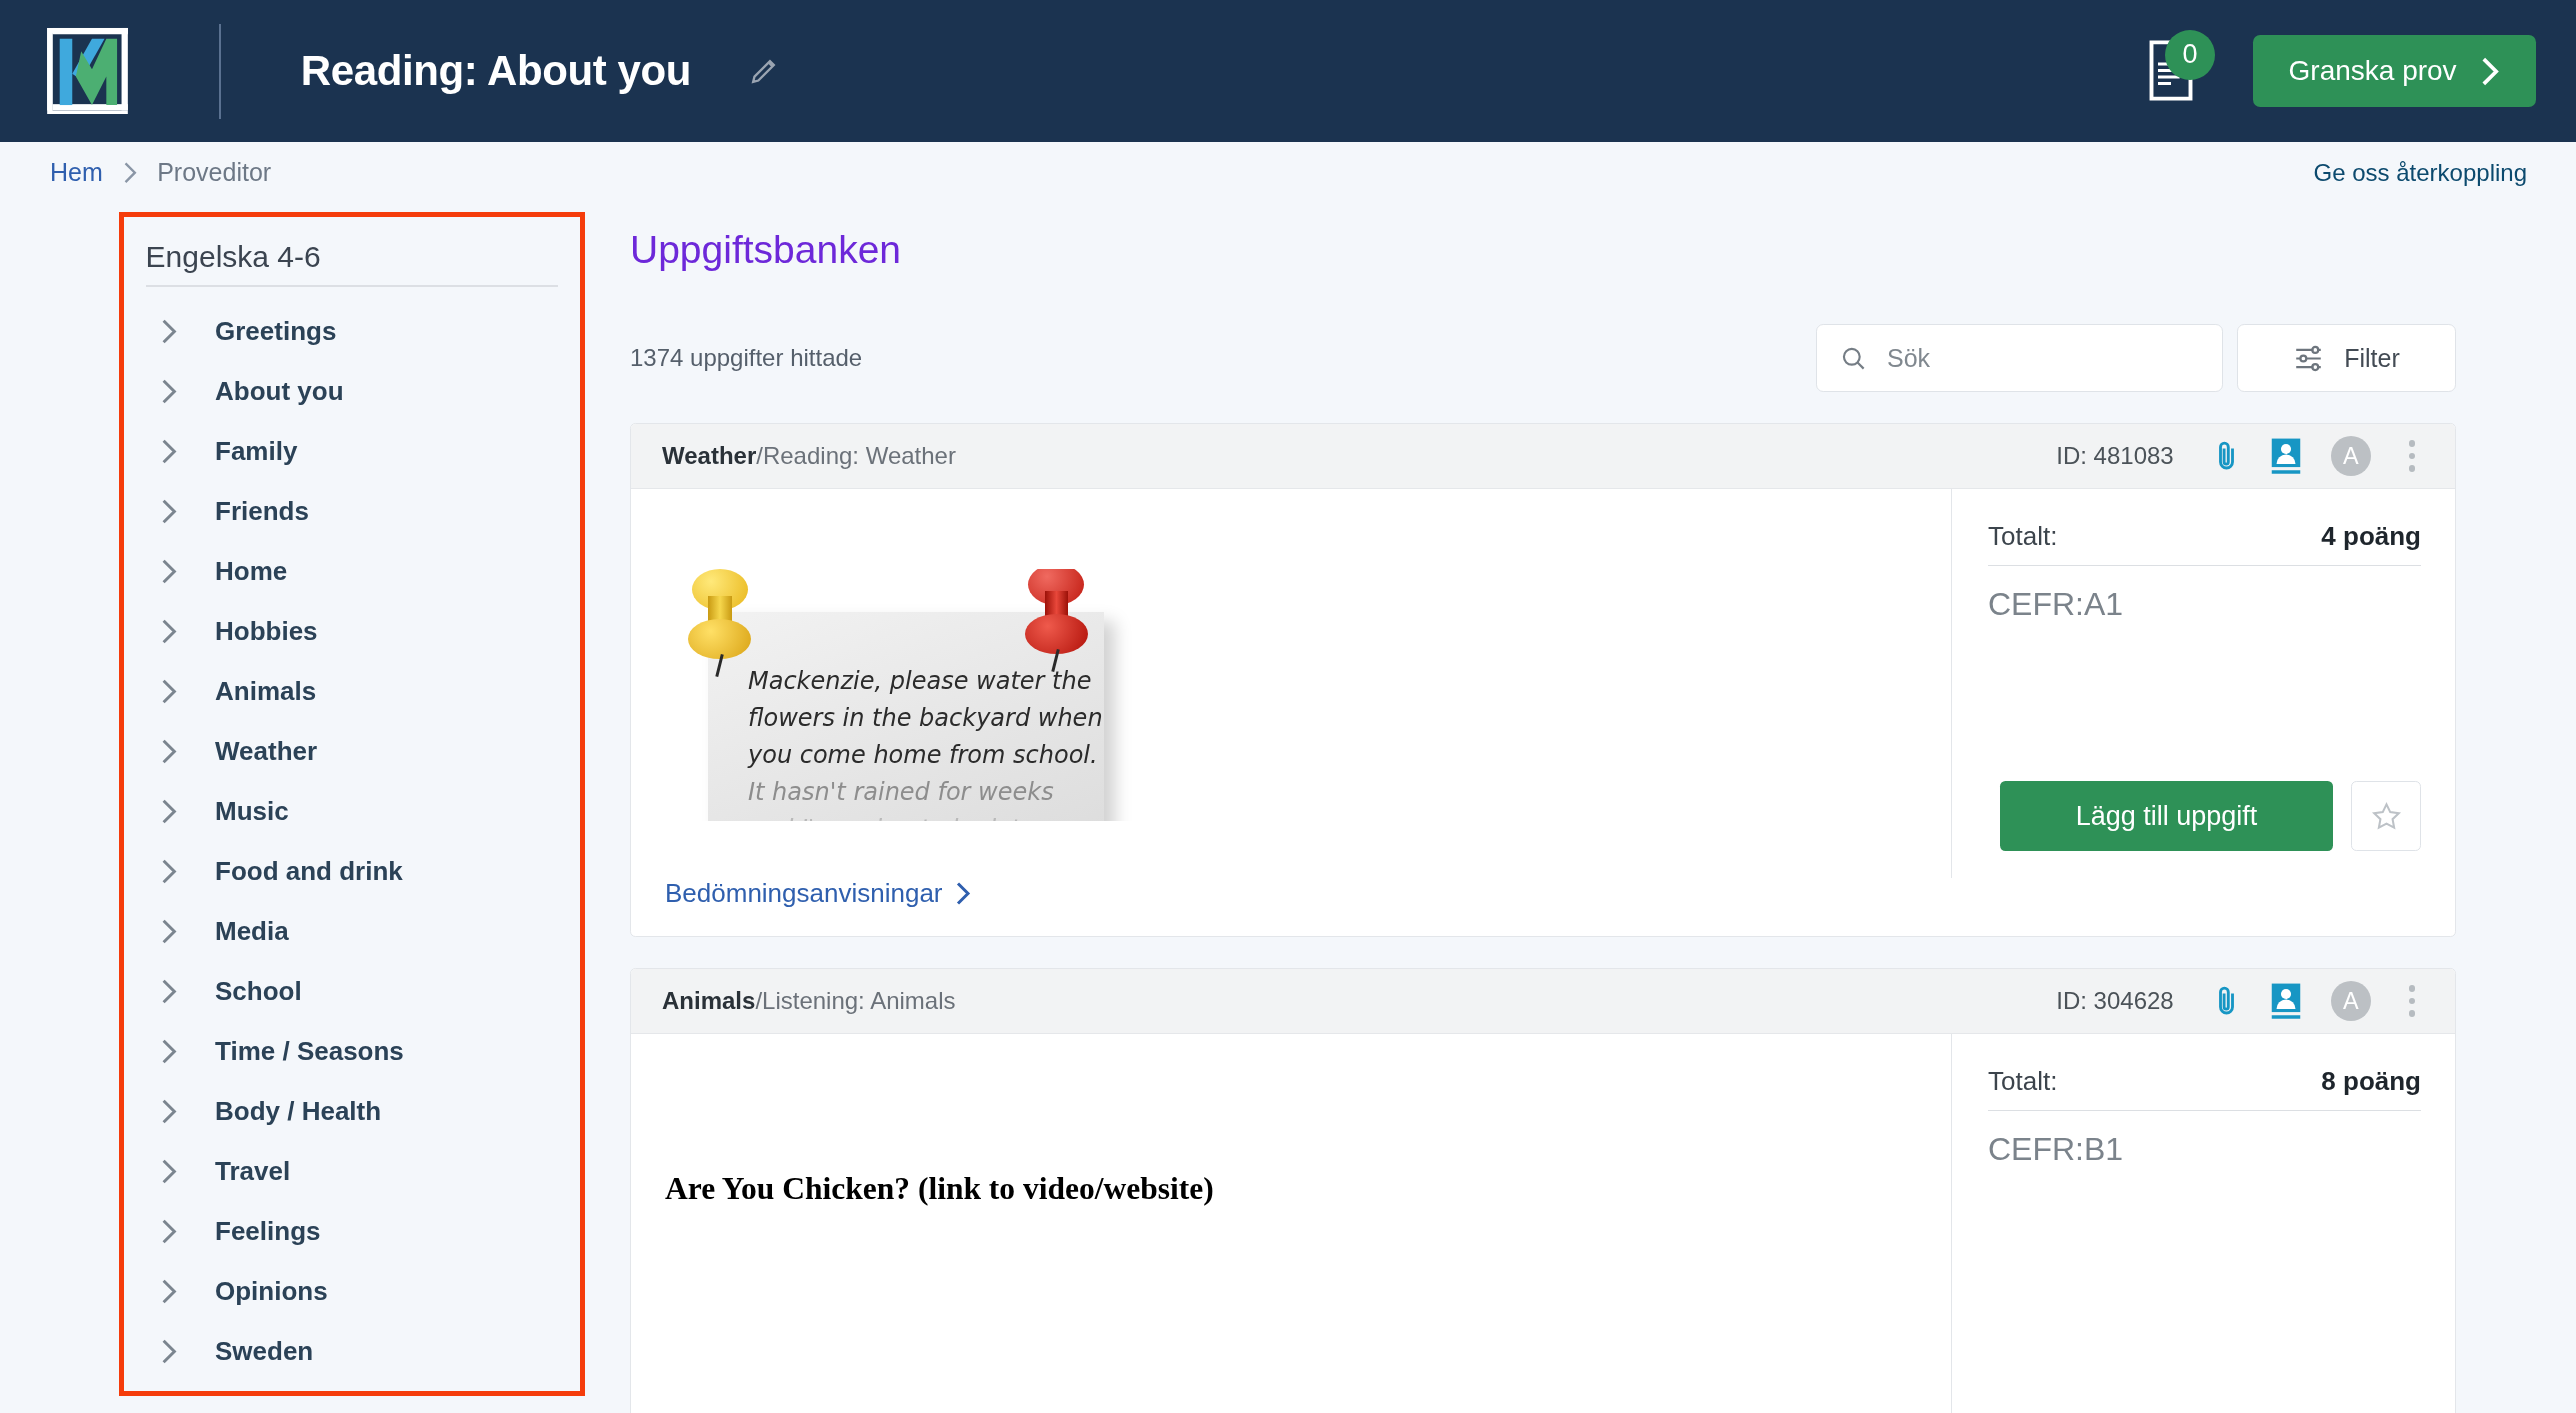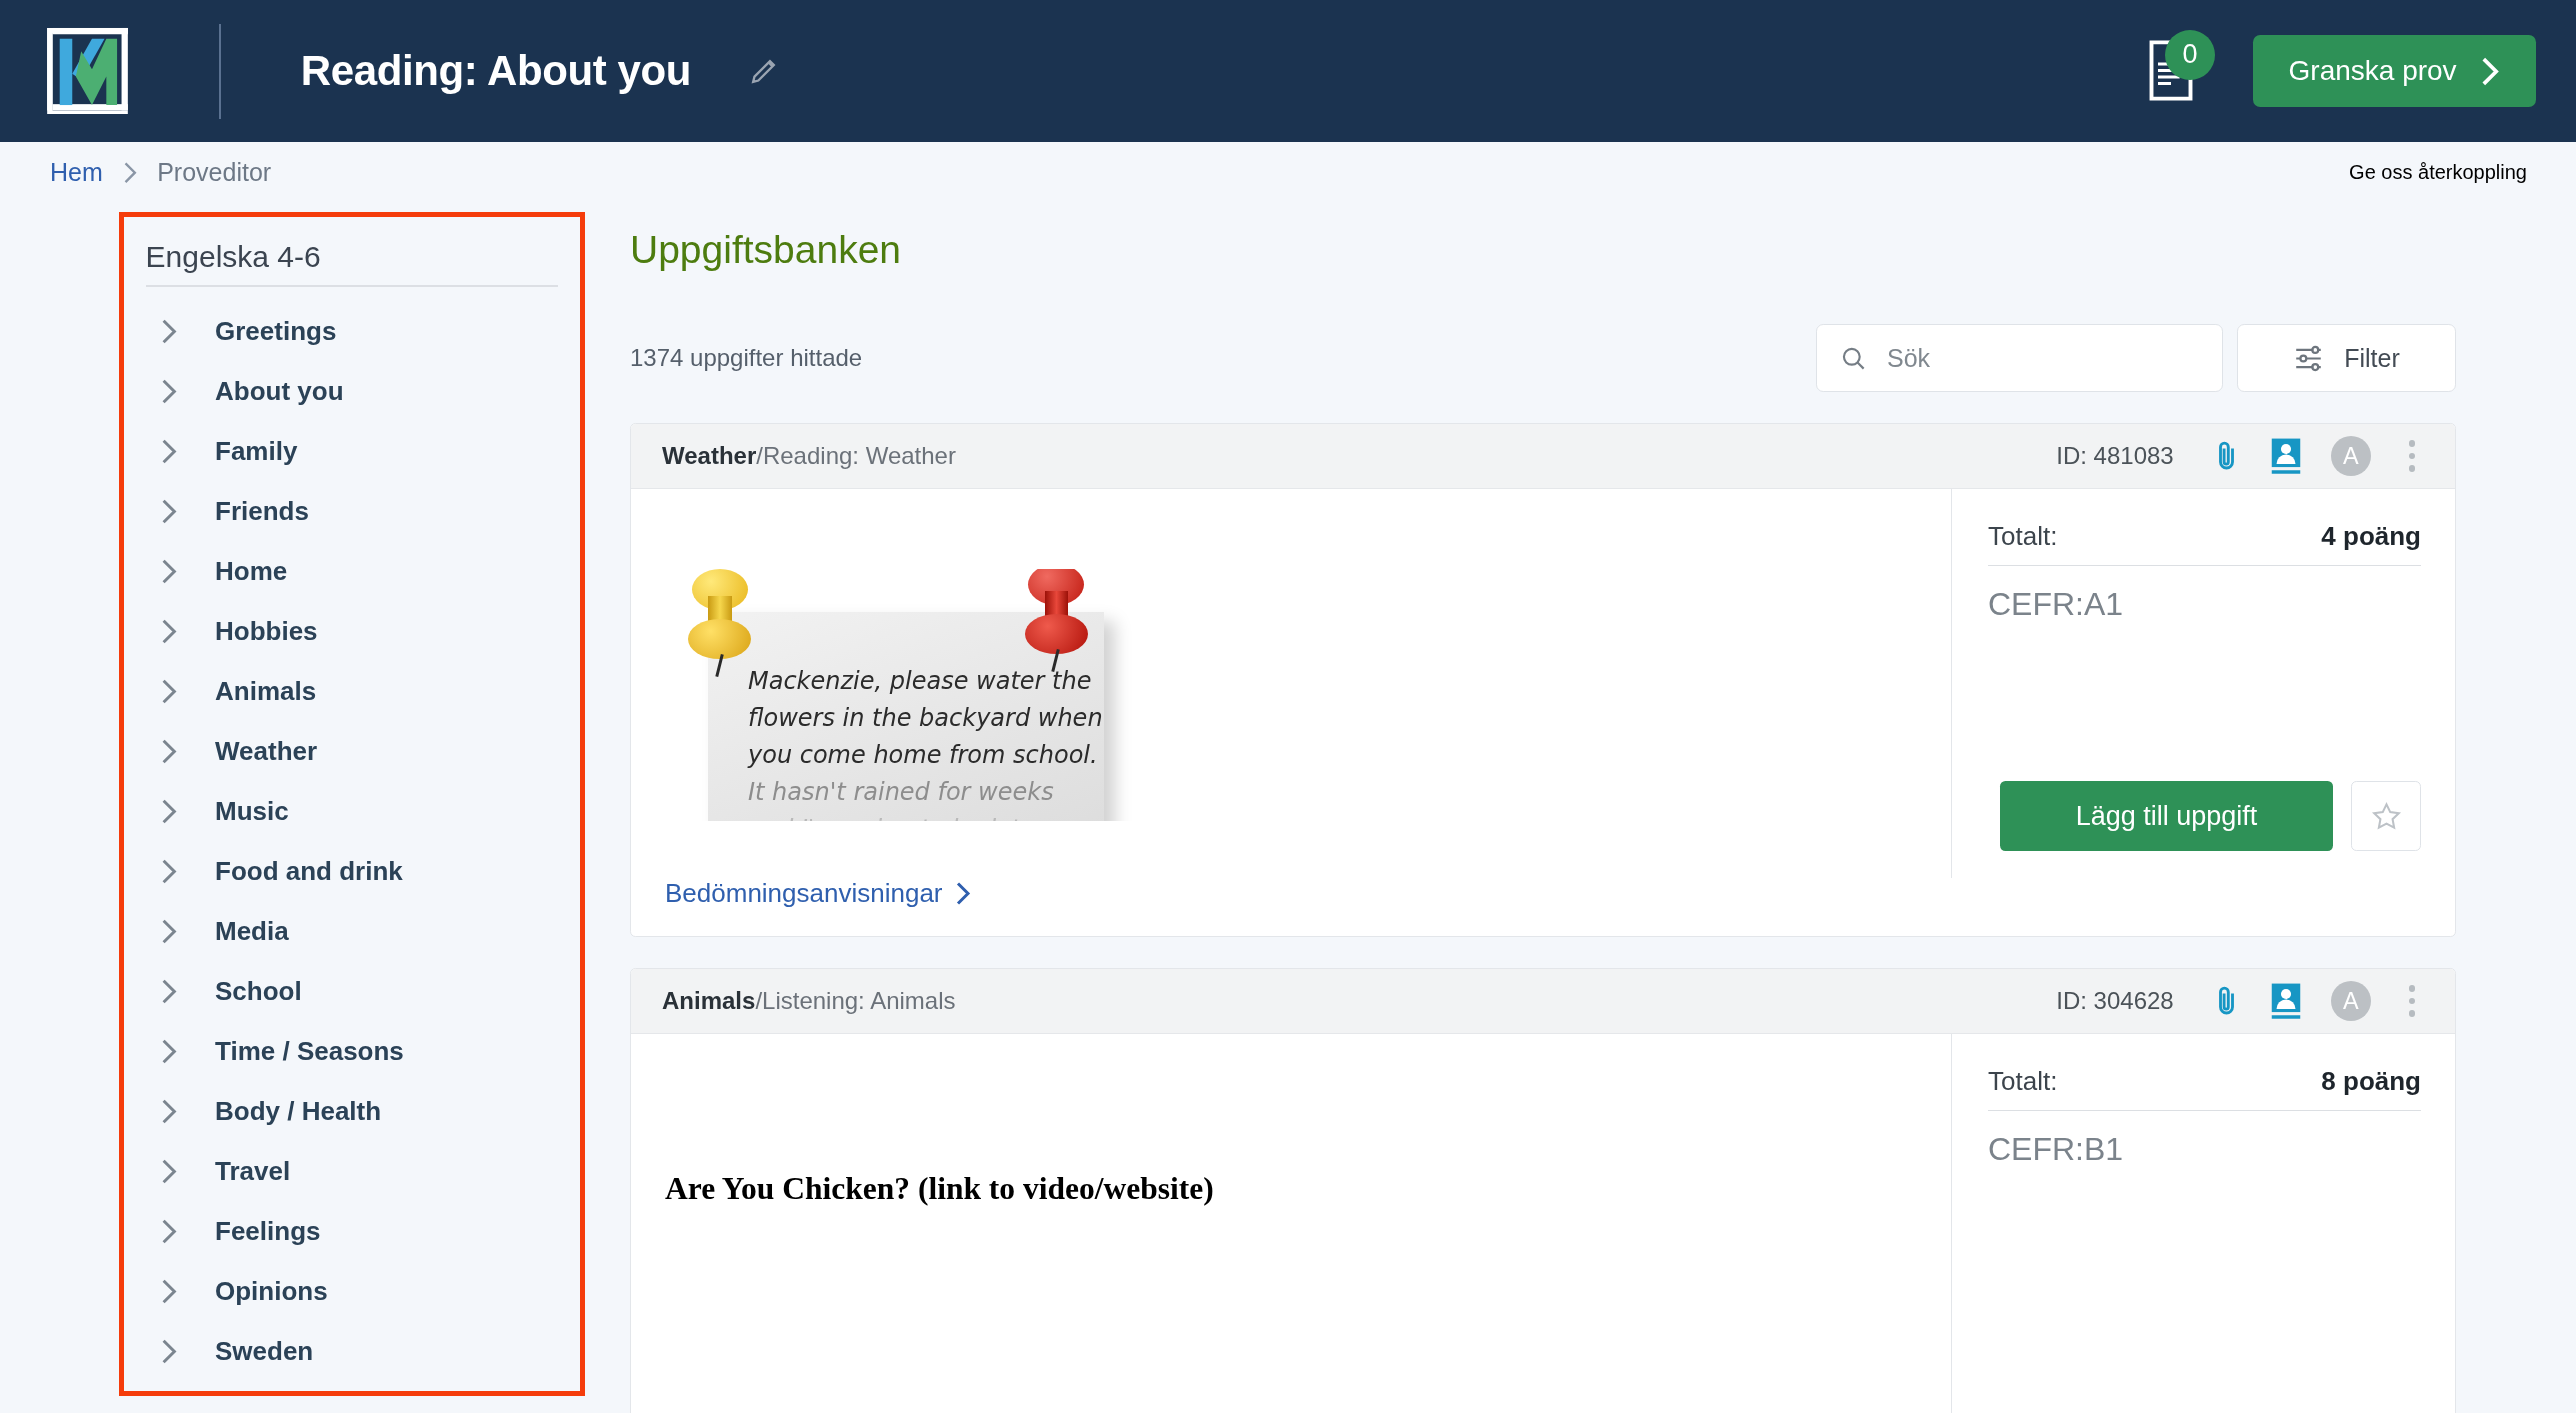--- a/index.html
+++ b/index.html
@@ -48,21 +48,21 @@
 
   
   .crumbbar {
     position: absolute; left: 0; top: 142px; width: 2576px; height: 61px;
     display: flex; align-items: center;
   }
   .crumb-link { color: #2f5fae; font-size: 25px; margin-left: 50px; cursor: pointer; }
   .crumb-sep { color: #8a96a6; font-size: 25px; margin: 0 20px; }
   .crumb-cur { color: #6d7886; font-size: 25px; }
   .feedback-link {
-    margin-left: auto; margin-right: 49px; color: #000000; font-size: 20px; cursor: pointer;
+    margin-left: auto; margin-right: 49px; color: #0c4a6e; font-size: 24px; cursor: pointer;
   }
 
   
   .sidebar {
     position: absolute; left: 119px; top: 212px;
     width: 466px; height: 1184px;
     border: 5.4px solid #f53c0b;
     background: #f4f7fb;
     overflow: hidden;
   }
@@ -82,21 +82,21 @@
     color: #2b4257; font-size: 26px; font-weight: 700; margin-left: 24px;
   }
   .sidebar-overflow {
     position: absolute; left: 119px; top: 1396px; width: 466px; height: 18px;
     overflow: hidden;
   }
   .sidebar-overflow .nav-item { height: 60px; padding-left: 36px; }
 
   
   .main { position: absolute; left: 630px; top: 212px; width: 1826px; }
-  .main-title { color: #4d7c0f; font-size: 39px; font-weight: 400; margin-top: 16px; }
+  .main-title { color: #6d28d9; font-size: 39px; font-weight: 400; margin-top: 16px; }
   .row-controls { display: flex; align-items: center; margin-top: 52px; }
   .found-text { color: #555f6b; font-size: 24px; }
   .controls-right { margin-left: auto; display: flex; gap: 14.4px; }
   .search-box {
     width: 407px; height: 68px; border: 1.8px solid #dfe3e8; border-radius: 7.2px;
     background: #fff; display: flex; align-items: center; padding: 0 23.4px; gap: 20px;
     cursor: text;
   }
   .search-ph { color: #80888f; font-size: 25px; }
   .filter-btn {

